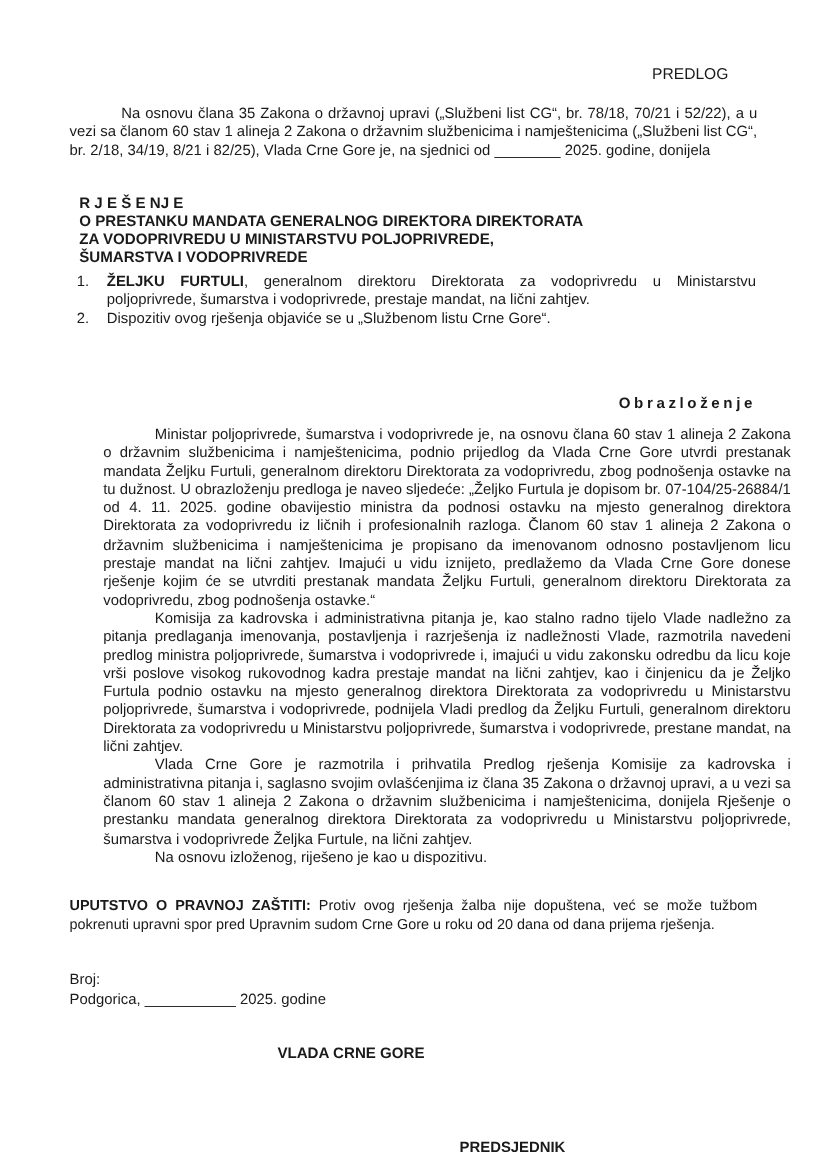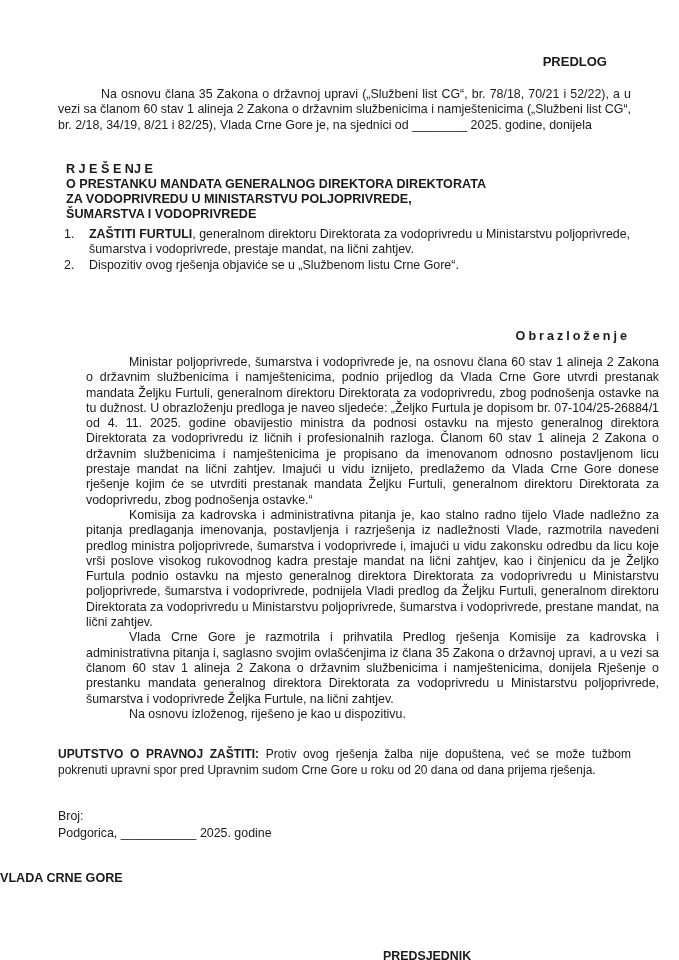--- a/index.html
+++ b/index.html
@@ -1,32 +1,32 @@
 <!DOCTYPE html>
 <html><head>
 <meta charset="utf-8">
 <style>
   html, body { margin:0; padding:0; background:#ffffff; }
   body { width:679px; height:960px; position:relative; overflow:hidden;
          font-family:"Liberation Sans", sans-serif; color:#1a1a1a; font-size:12.4px; }
   .page { position:absolute; left:0; top:0; width:679px; height:960px; }
-  .predlog { position:absolute; right:72px; top:54px; font-weight:bold; font-size:13px;padding-left:17px; }
+  .predlog { position:absolute; right:72px; top:54px; font-weight:normal; font-size:13px;padding-left:17px; }
   .block { position:absolute; left:58px; width:573px; line-height:15.3px; text-align:justify; }
   .indent { text-indent:43px; }
   .bold { font-weight:bold; }
   .title-block { position:absolute; left:66px; width:573px; top:162px; text-align:left;
                  font-weight:bold; font-size:12.6px; line-height:15px; }
   .list { position:absolute; left:64px; width:566px; top:227px; line-height:15.3px; }
   .list-item { display:flex; text-align:justify; }
   .list-item .num { width:25px; flex:none; }
   .list-item .txt { flex:1; }
   .obraz { position:absolute; left:57px; width:573px; top:329px; text-align:right;
            font-weight:bold; letter-spacing:3px; font-size:12.6px; }
   p { margin:0; }
-  .sig-gov { position:absolute; left:0; width:585px; top:871px; text-align:left; font-weight:bold; font-size:12.6px; }
+  .sig-gov { position:absolute; left:0; width:585px; top:871px; text-align:center; font-weight:bold; font-size:12.6px; }
   .sig-pres { position:absolute; left:383px; top:905px; line-height:15.5px;margin-top:44px; }
 </style>
 </head>
 <body>
 
 <div class="page">
 
   <div class="predlog">PREDLOG</div>
 
   <p class="block indent" style="top:87px;">Na osnovu člana 35 Zakona o državnoj upravi („Službeni list CG“, br. 78/18, 70/21 i 52/22), a u vezi sa članom 60 stav 1 alineja 2 Zakona o državnim službenicima i namještenicima („Službeni list CG“, br. 2/18, 34/19, 8/21 i 82/25), Vlada Crne Gore je, na sjednici od ________ 2025. godine, donijela</p>
@@ -34,21 +34,21 @@
   <div class="title-block">
     <div>R J E Š E NJ E</div>
     <div>O PRESTANKU MANDATA GENERALNOG DIREKTORA DIREKTORATA</div>
     <div>ZA VODOPRIVREDU U MINISTARSTVU POLJOPRIVREDE,</div>
     <div>ŠUMARSTVA I VODOPRIVREDE</div>
   </div>
 
   <div class="list">
     <div class="list-item">
       <span class="num">1.</span>
-      <span class="txt"><b>ZAŠTITI FURTULI</b><span>, generalnom direktoru Direktorata za vodoprivredu u Ministarstvu poljoprivrede, šumarstva i vodoprivrede, prestaje mandat, na lični zahtjev.</span></span>
+      <span class="txt"><b>ŽELJKU FURTULI</b><span>, generalnom direktoru Direktorata za vodoprivredu u Ministarstvu poljoprivrede, šumarstva i vodoprivrede, prestaje mandat, na lični zahtjev.</span></span>
     </div>
     <div class="list-item">
       <span class="num">2.</span>
       <span class="txt">Dispozitiv ovog rješenja objaviće se u „Službenom listu Crne Gore“.</span>
     </div>
   </div>
 
   <div class="obraz">Obrazloženje</div>
 
   <div class="block" style="top:355px;margin-left:28px;">

